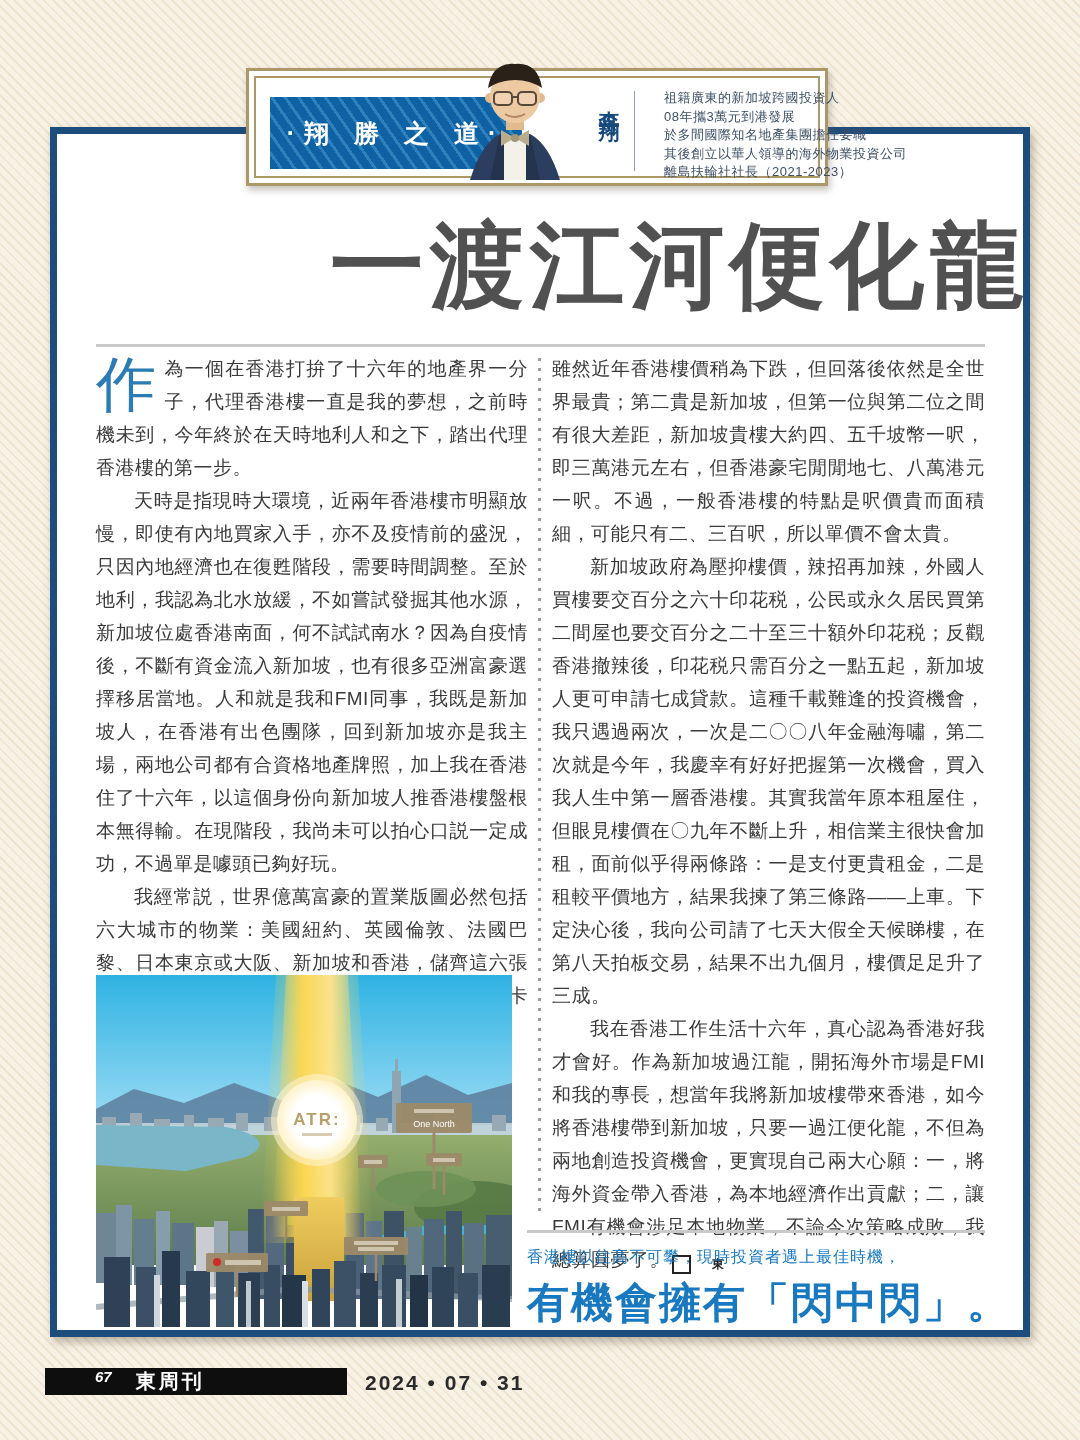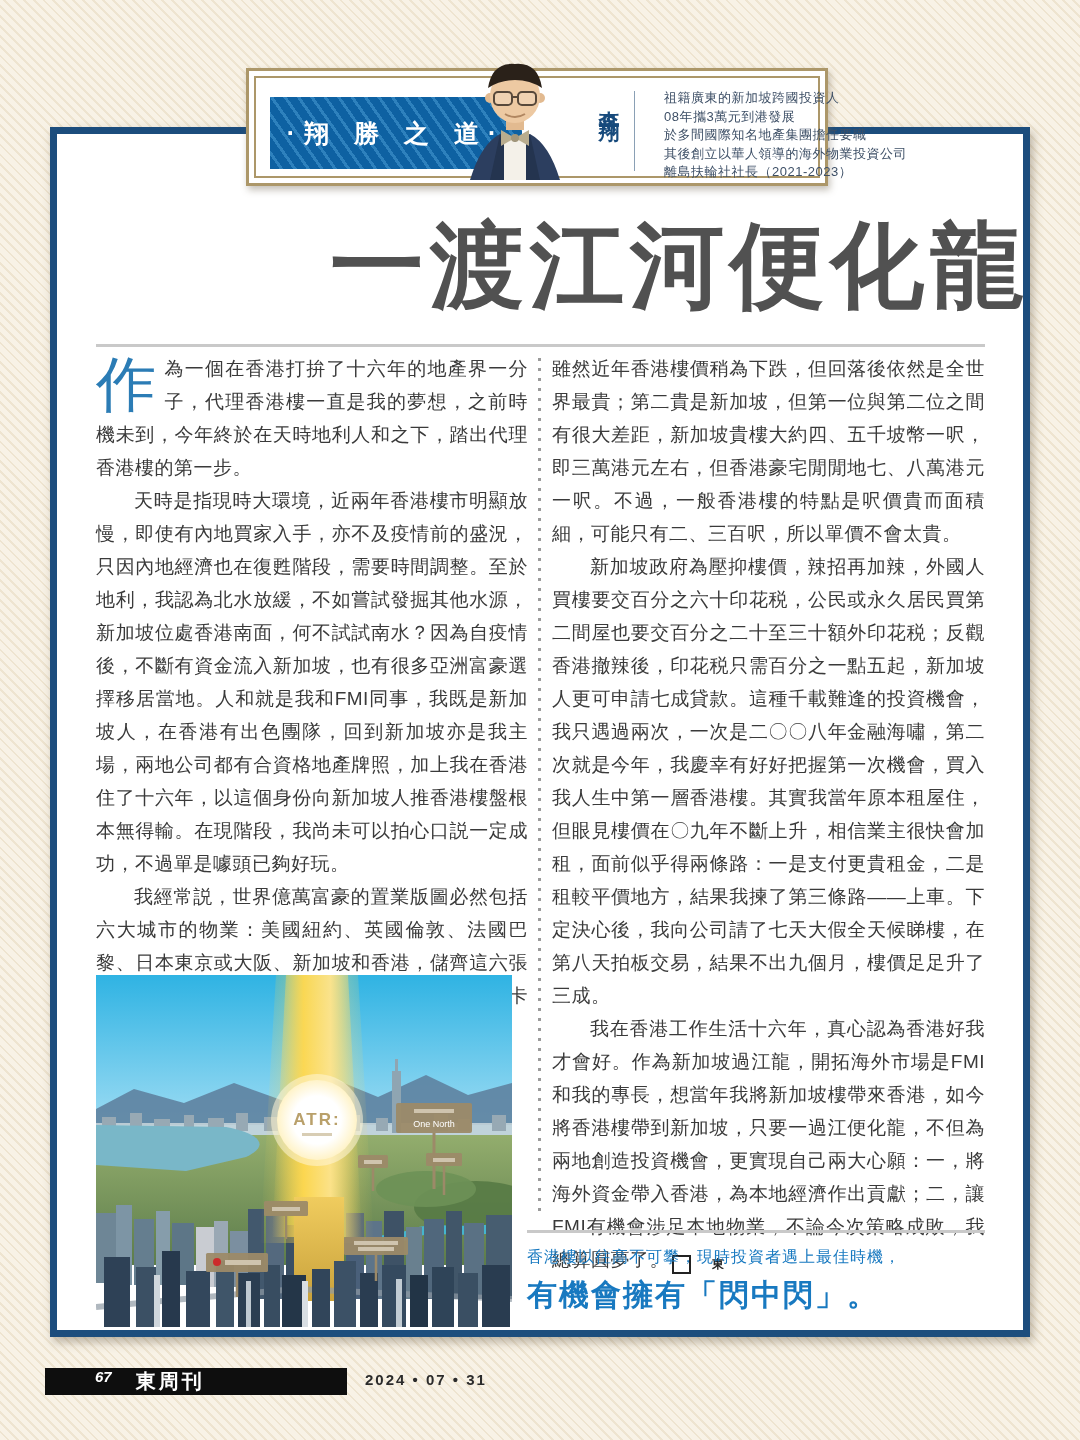--- a/index.html
+++ b/index.html
@@ -64,30 +64,30 @@
     display:inline-block;box-sizing:border-box;width:19px;height:19px;border:2px solid #222;
     font-size:12px;line-height:15px;text-align:center;color:#222;font-weight:700;
     vertical-align:-2px;margin-left:3px;letter-spacing:0;
   }
   
   .photo{position:absolute;left:96px;top:975px;width:416px;height:352px;overflow:hidden;}
   
   .rule-above-quote{position:absolute;left:527px;top:1230px;width:458px;height:3px;background:#c9c9c9;}
   .pullquote{position:absolute;left:527px;top:1247px;width:460px;color:#1879c0;}
   .pullquote .q1{font-size:16px;font-weight:400;letter-spacing:1px;white-space:nowrap;}
-  .pullquote .q2{font-size:30px;font-weight:900;letter-spacing:2px;margin-top:7px;white-space:nowrap;}
+  .pullquote .q2{font-size:42px;font-weight:900;letter-spacing:2px;margin-top:7px;white-space:nowrap;}
   
   .footer-bar{
     position:absolute;left:45px;top:1368px;width:302px;height:27px;background:#0e0e0e;
     display:flex;align-items:flex-start;color:#fff;
   }
   .footer-page{margin-left:50px;font-size:15px;font-weight:700;font-style:italic;}
   .footer-logo{margin-left:24px;font-size:20px;font-weight:900;letter-spacing:3px;}
   .footer-date{
-    position:absolute;left:365px;top:1371px;font-size:15px;color:#2b2b2b;
+    position:absolute;left:365px;top:1371px;font-size:21px;color:#2b2b2b;
     letter-spacing:2px;font-weight:700;
   }
 </style>
 </head>
 <body>
 
 <div class="panel"></div>
 
 <div class="badge">
   <div class="badge-inner">

